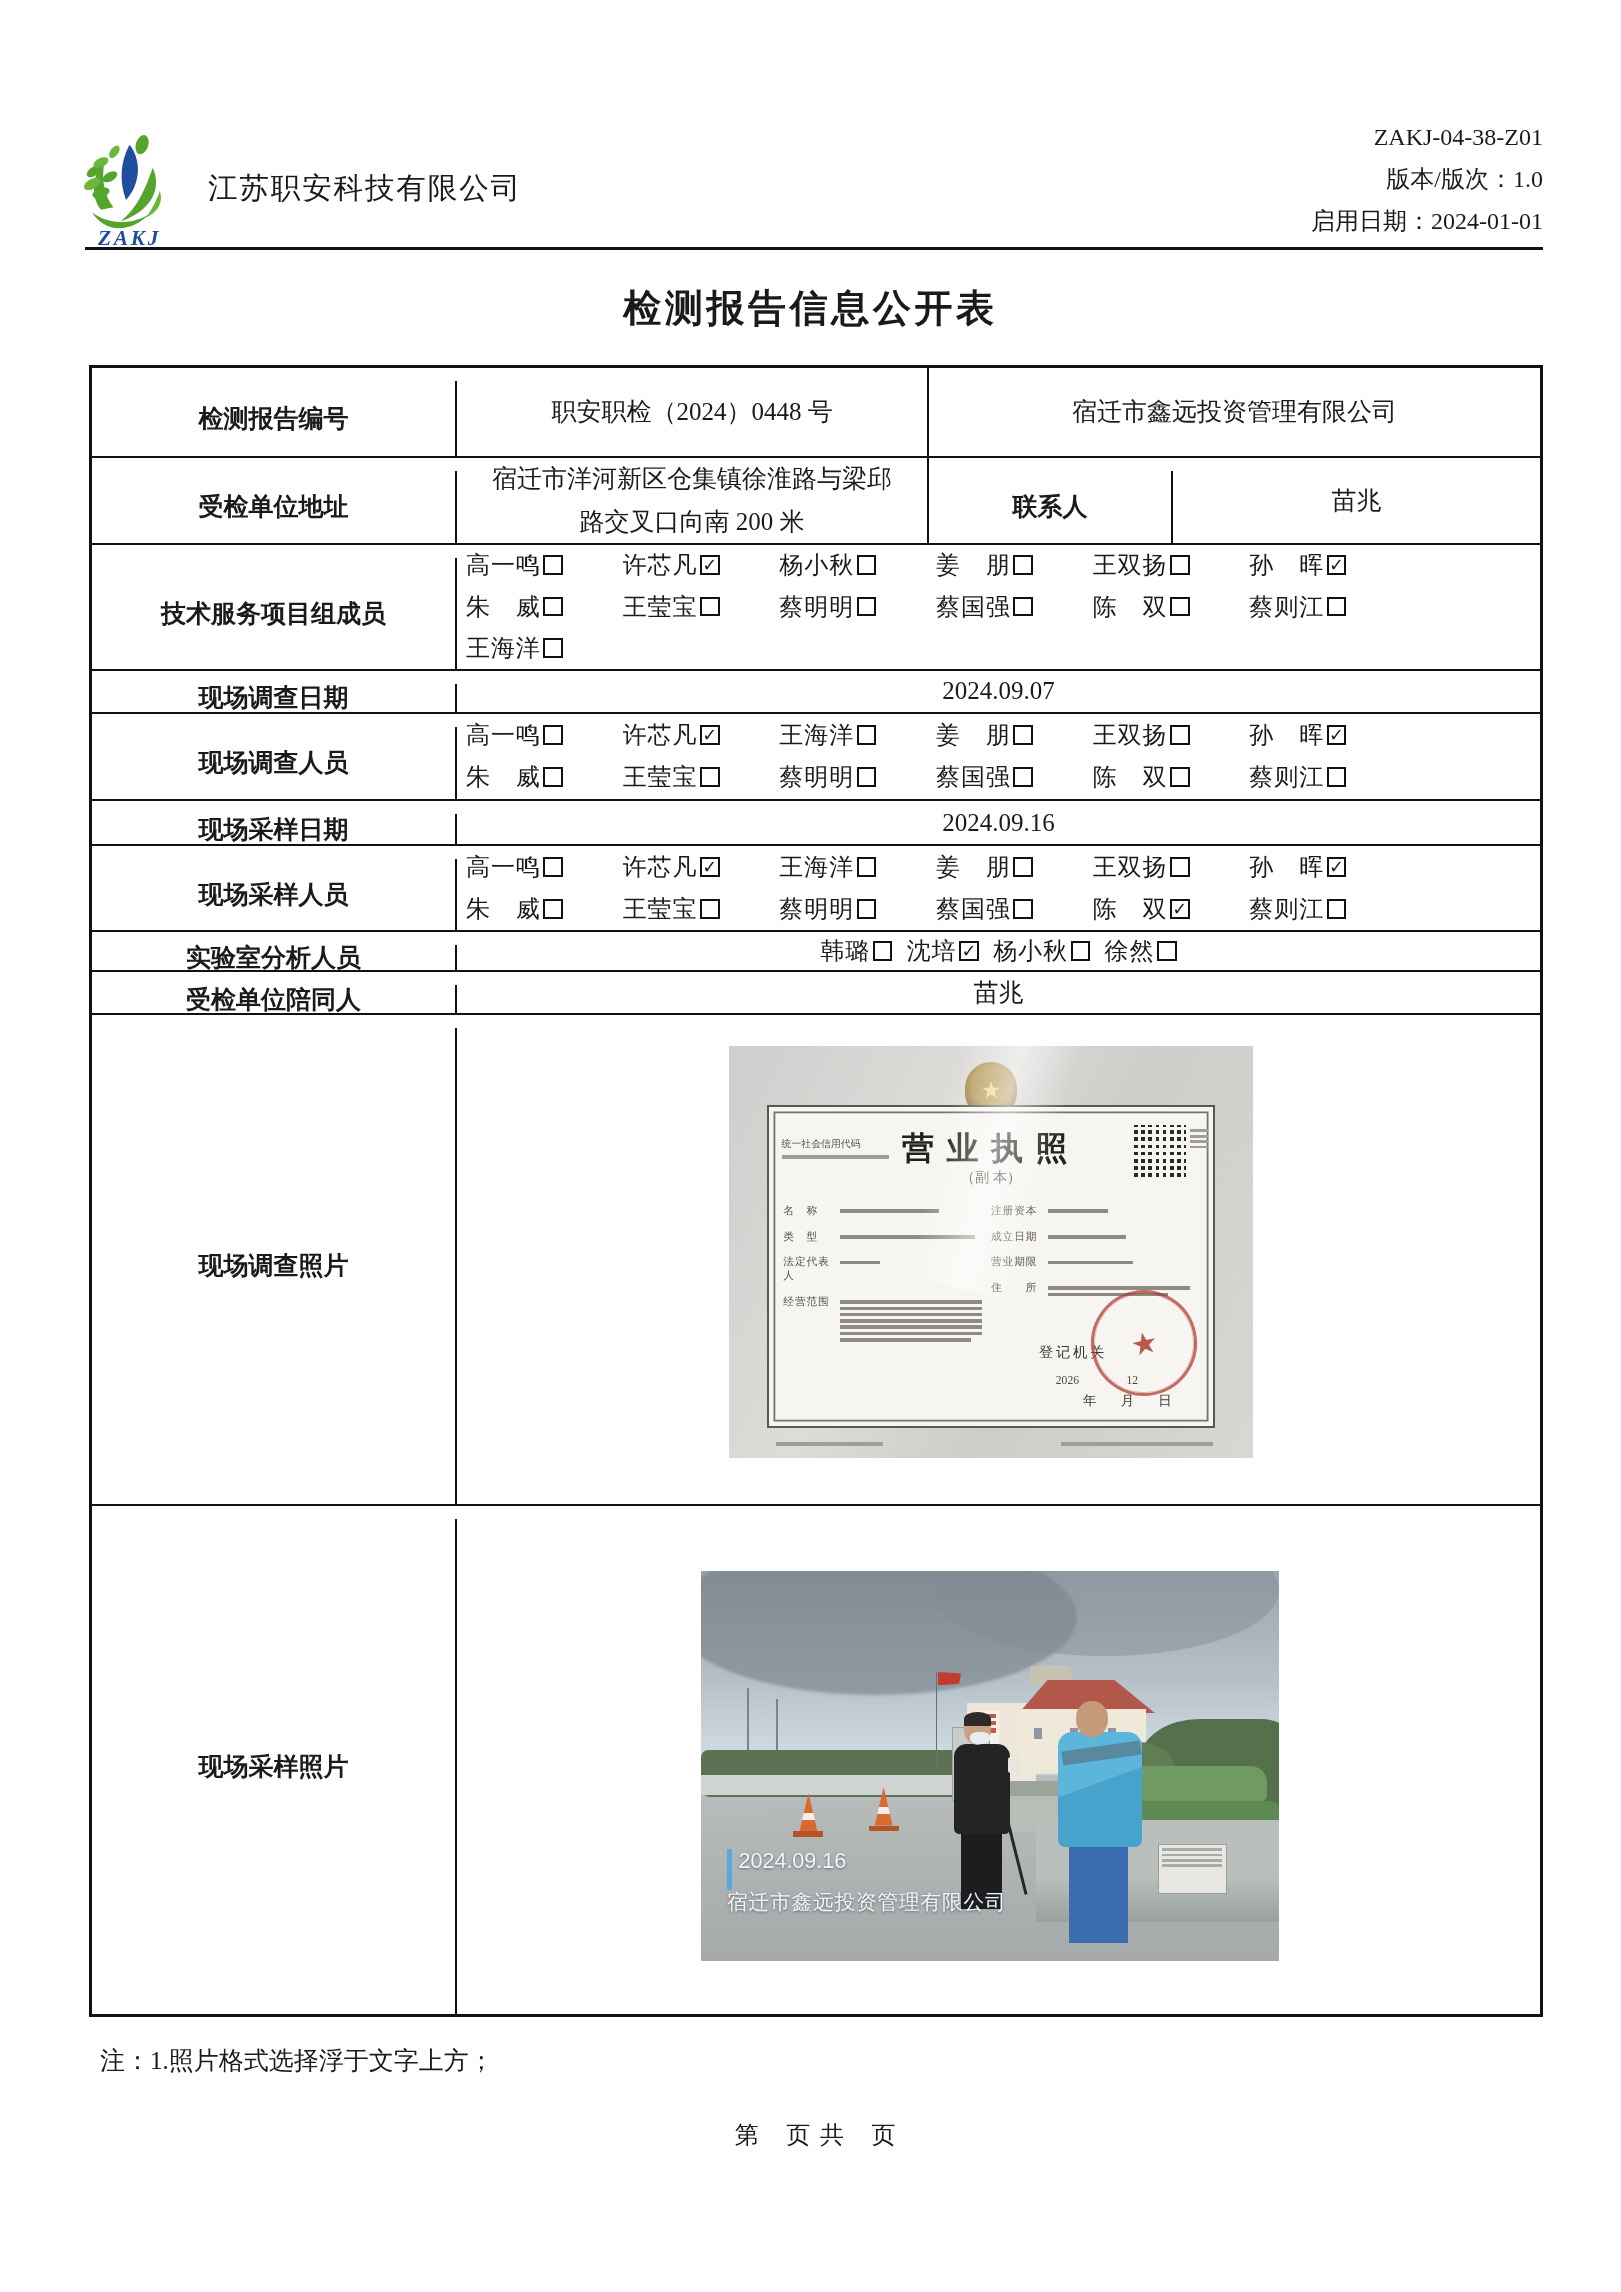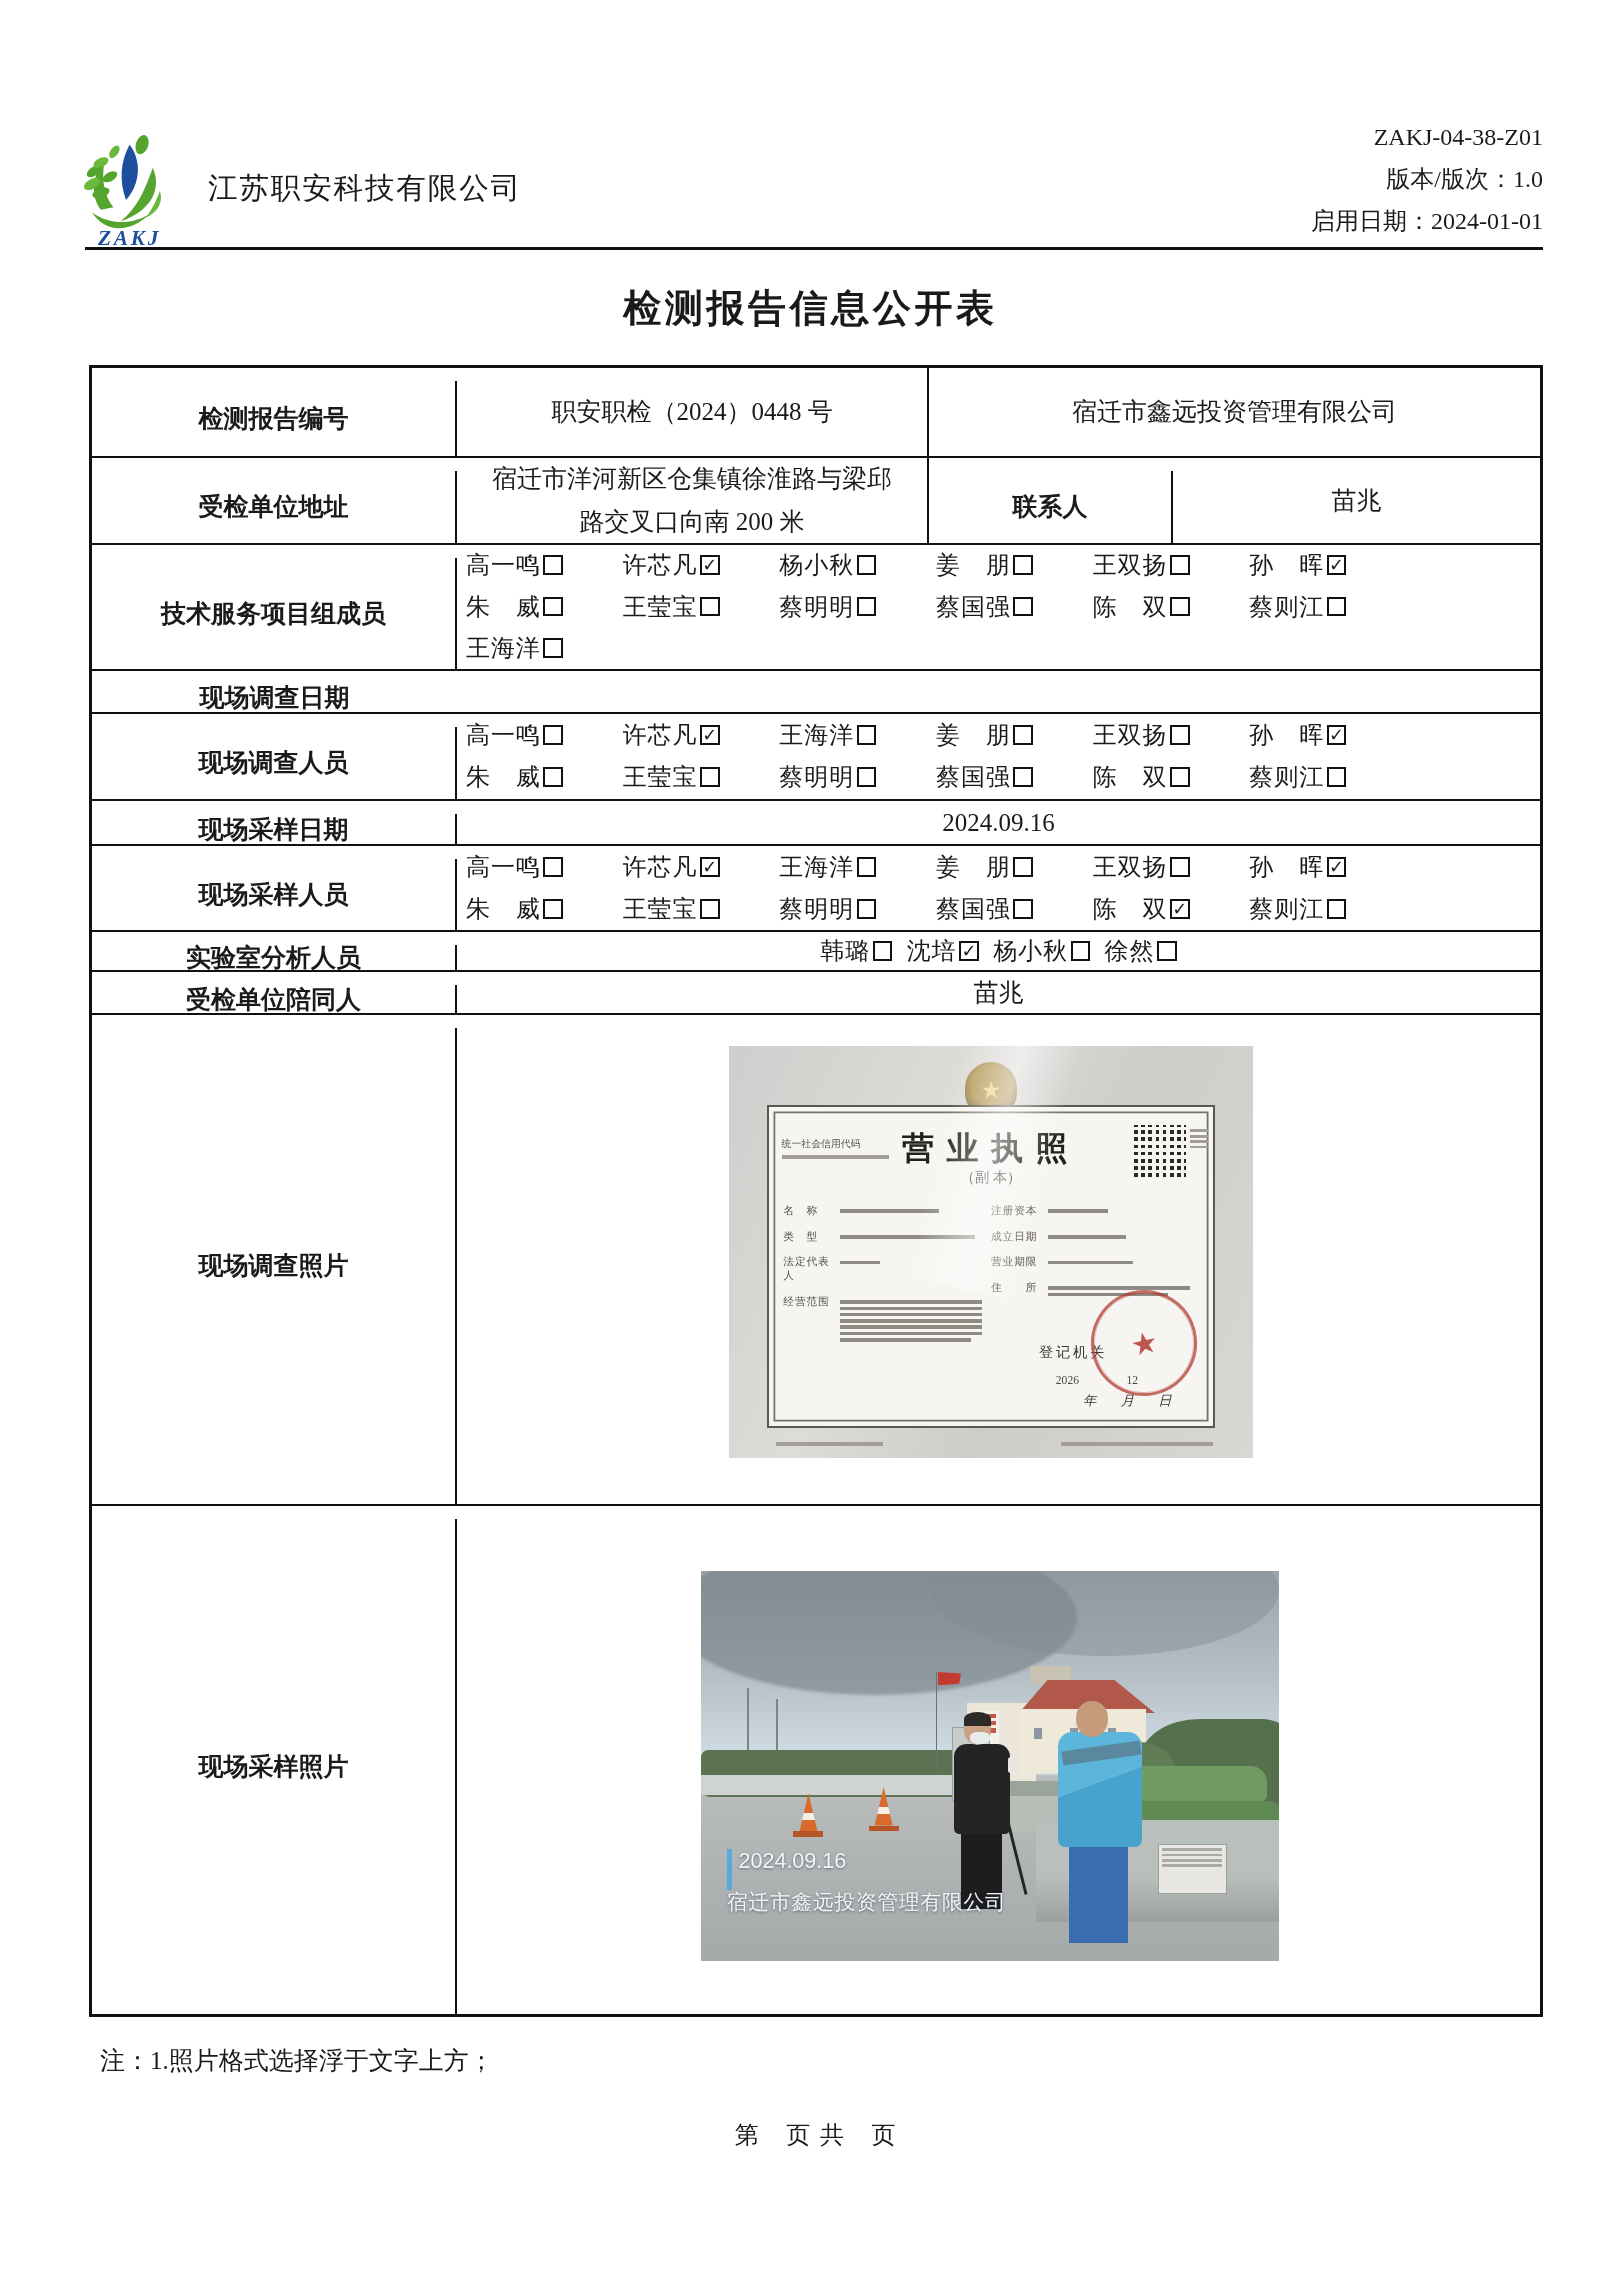--- a/index.html
+++ b/index.html
@@ -64,21 +64,21 @@
   .lic-qr-side .bar{height:2.7px;margin:2.7px 0;}
   .lic-fields{position:absolute;left:14.3px;right:14.3px;top:97px;display:flex;}
   .lf-col{width:50%;box-sizing:border-box;padding-right:9px;}
   .lf-row{display:flex;align-items:flex-start;margin-bottom:11.6px;}
   .lf-lbl{font-size:10.7px;color:#55524a;width:57px;flex:none;letter-spacing:0.9px;}
   .lf-val{flex:1;padding-top:2.7px;}
   .lf-val .bar{height:3.6px;margin:2.7px 0;background:#8d8b82;}
   .lic-reg{position:absolute;right:106px;bottom:64px;font-size:14.3px;color:#3a382f;letter-spacing:2.7px;}
   .lic-year{position:absolute;right:134px;bottom:39px;font-size:11.6px;color:#4a4840;}
   .lic-month{position:absolute;right:75px;bottom:39px;font-size:11.6px;color:#4a4840;}
-  .lic-ymd{position:absolute;right:36px;bottom:16px;font-size:13.4px;color:#3a382f;letter-spacing:5.4px;font-style:italic;}
+  .lic-ymd{position:absolute;right:36px;bottom:16px;font-size:13.4px;color:#3a382f;letter-spacing:5.4px;}
   .lic-stamp{position:absolute;right:16px;bottom:30px;width:100px;height:100px;border-radius:50%;
              border:3.6px solid rgba(178,59,48,.75);display:flex;align-items:center;justify-content:center;
              color:rgba(178,59,48,.85);font-size:30px;transform:rotate(-12deg);
              box-shadow:inset 0 0 0 0.9px rgba(178,59,48,.35);}
   .lic-bl{position:absolute;left:7.2px;bottom:-23px;width:107px;}
   .lic-br{position:absolute;right:0px;bottom:-23px;width:152px;}
   
   .site-photo{position:absolute;left:244px;top:65px;width:578px;height:390px;overflow:hidden;
               background:linear-gradient(180deg,#9aa4ab 0%,#b6c0c7 28%,#d6e2ea 52%,#b9bdbd 52.5%,#a6a9aa 100%);}
   .sp{position:absolute;}
@@ -249,20 +249,21 @@
                 <span class="mn">王海洋</span>
                 <span class="cb"></span>
               </span>
             </div>
           </div>
         </div>
     </div>
 
     <div class="trow" style="height:43px">
       <div class="cell c1 lbl">现场调查日期</div>
+      <div class="cell cw val">2024.09.07</div>
     </div>
 
     <div class="trow" style="height:88px">
       <div class="cell c1 lbl">现场调查人员</div>
       <div class="cell cw" style="align-items:stretch">
           <div class="mgrid" id="survey-grid">
             <div class="mrow">
               <span class="mi">
                 <span class="mn">高一鸣</span>
                 <span class="cb"></span>

